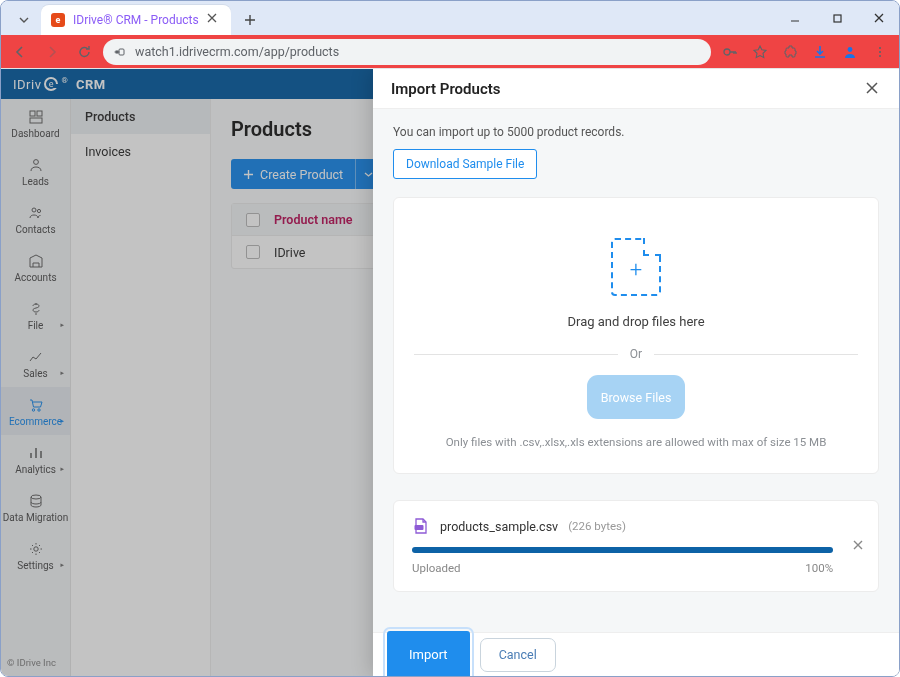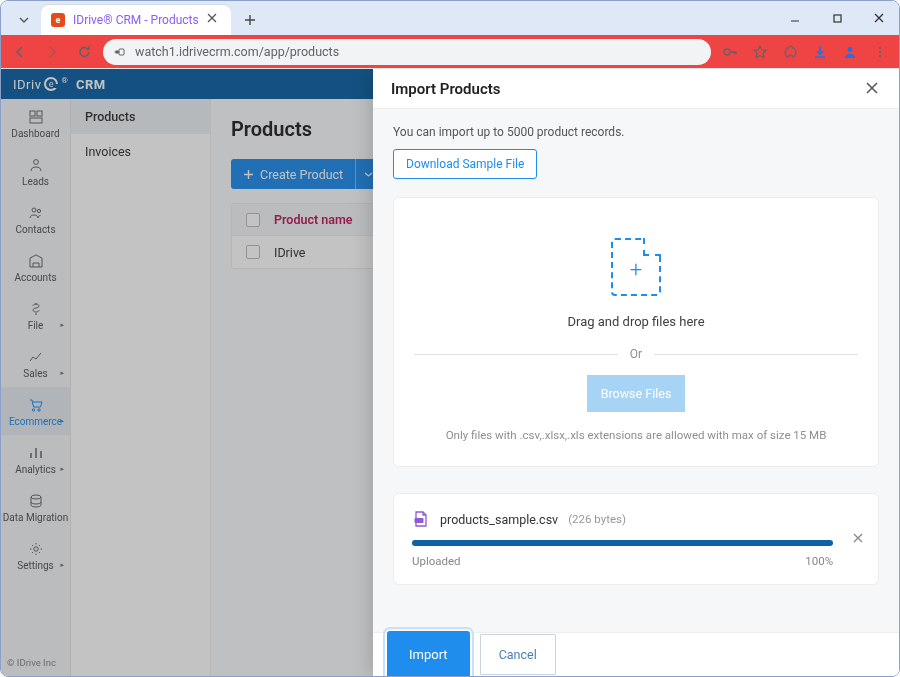--- a/index.html
+++ b/index.html
@@ -75,36 +75,36 @@
   .hint { font-size:12px; color:#555; margin-bottom:10px; }
   .dl-sample { display:inline-flex; height:30px; align-items:center; padding:0 12px; border:1px solid #1f8ded; color:#1f8ded; border-radius:3px; font-size:12px; background:#fff; margin-bottom:18px; }
   .drop { background:#fff; border:1px solid #ececec; border-radius:6px; padding:40px 20px 24px; display:flex; flex-direction:column; align-items:center; }
   .drop .big-plus { width:50px; height:58px; border:2px dashed #1f8ded; border-radius:4px; position:relative; margin-bottom:18px; }
   .drop .big-plus::before { content:""; position:absolute; right:-2px; top:-2px; width:16px; height:16px; background:#fff; border-left:2px dashed #1f8ded; border-bottom:2px dashed #1f8ded; }
   .drop .big-plus .pl { position:absolute; left:50%; top:54%; transform:translate(-50%,-50%); color:#1f8ded; font-size:22px; font-weight:300; }
   .dnd-text { color:#404040; font-size:13px; margin-bottom:18px; }
   .or-row { display:flex; align-items:center; gap:12px; width:100%; margin-bottom:14px; }
   .or-row .ln { flex:1; height:1px; background:#e3e3e3; }
   .or-row .or { color:#8b8f94; font-size:12px; }
-  .browse { background:#a7d3f4; color:#fff; border-radius:0; height:37px; padding:0 14px; font-size:12.5px; display:inline-flex; align-items:center; }
+  .browse { background:#a7d3f4; color:#fff; border-radius:11px; height:44px; padding:0 14px; font-size:12.5px; display:inline-flex; align-items:center; }
   .allowed { color:#8b8f94; font-size:11.5px; margin-top:16px; text-align:center; }
 
   .filecard { margin-top:26px; background:#fff; border:1px solid #ececec; border-radius:6px; padding:16px 18px; position:relative; }
   .file-row { display:flex; align-items:center; gap:10px; }
   .file-ico { width:18px; height:18px; }
   .file-name { font-size:12.5px; color:#333; }
   .file-size { font-size:11.5px; color:#999; }
   .file-x { position:absolute; right:14px; top:38px; color:#888; }
   .prog-track { height:6px; background:#0d62a6; border-radius:3px; margin-top:12px; width:94%; }
   .prog-row { display:flex; justify-content:space-between; margin-top:8px; width:94%; }
   .prog-row span { font-size:11.5px; color:#888; }
 
   .panel-footer { height:44px; background:#fff; border-top:1px solid #eee; display:flex; align-items:center; padding:0 14px; gap:10px; }
   .import-btn { background:#1f8ded; color:#fff; border:none; height:48px; padding:0 22px; border-radius:3px; font-size:13px; outline:2px solid #c7e0fb; outline-offset:2px; }
-  .cancel-btn { background:#fff; border:1px solid #c9d4dd; color:#4a6; color:#4a7db5; height:41px; padding:0 18px; border-radius:1px; font-size:12.5px; }
+  .cancel-btn { background:#fff; border:1px solid #c9d4dd; color:#4a6; color:#4a7db5; height:34px; padding:0 18px; border-radius:7px; font-size:12.5px; }
 
   svg { display:block; }
 </style>
 </head>
 <body>
 
 <div class="win-frame">
 
   <div class="titlebar">
     <div class="tabstrip">

